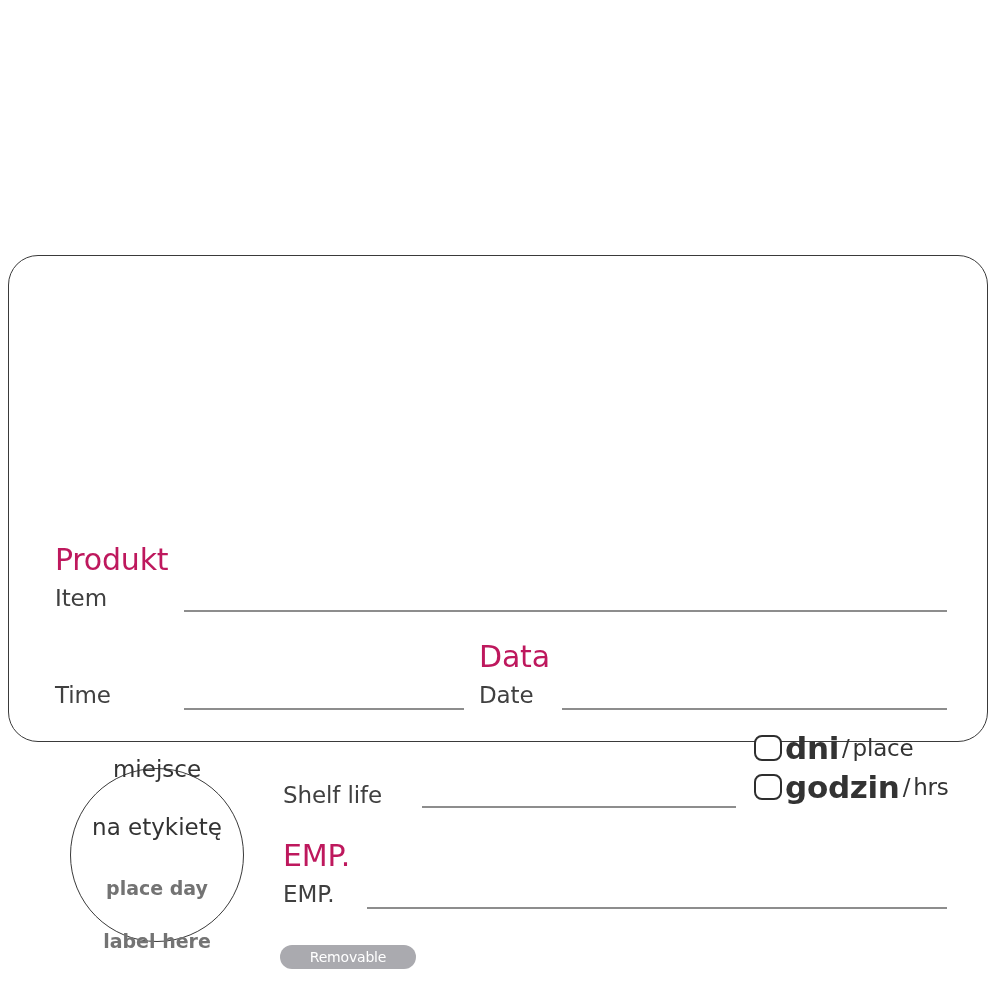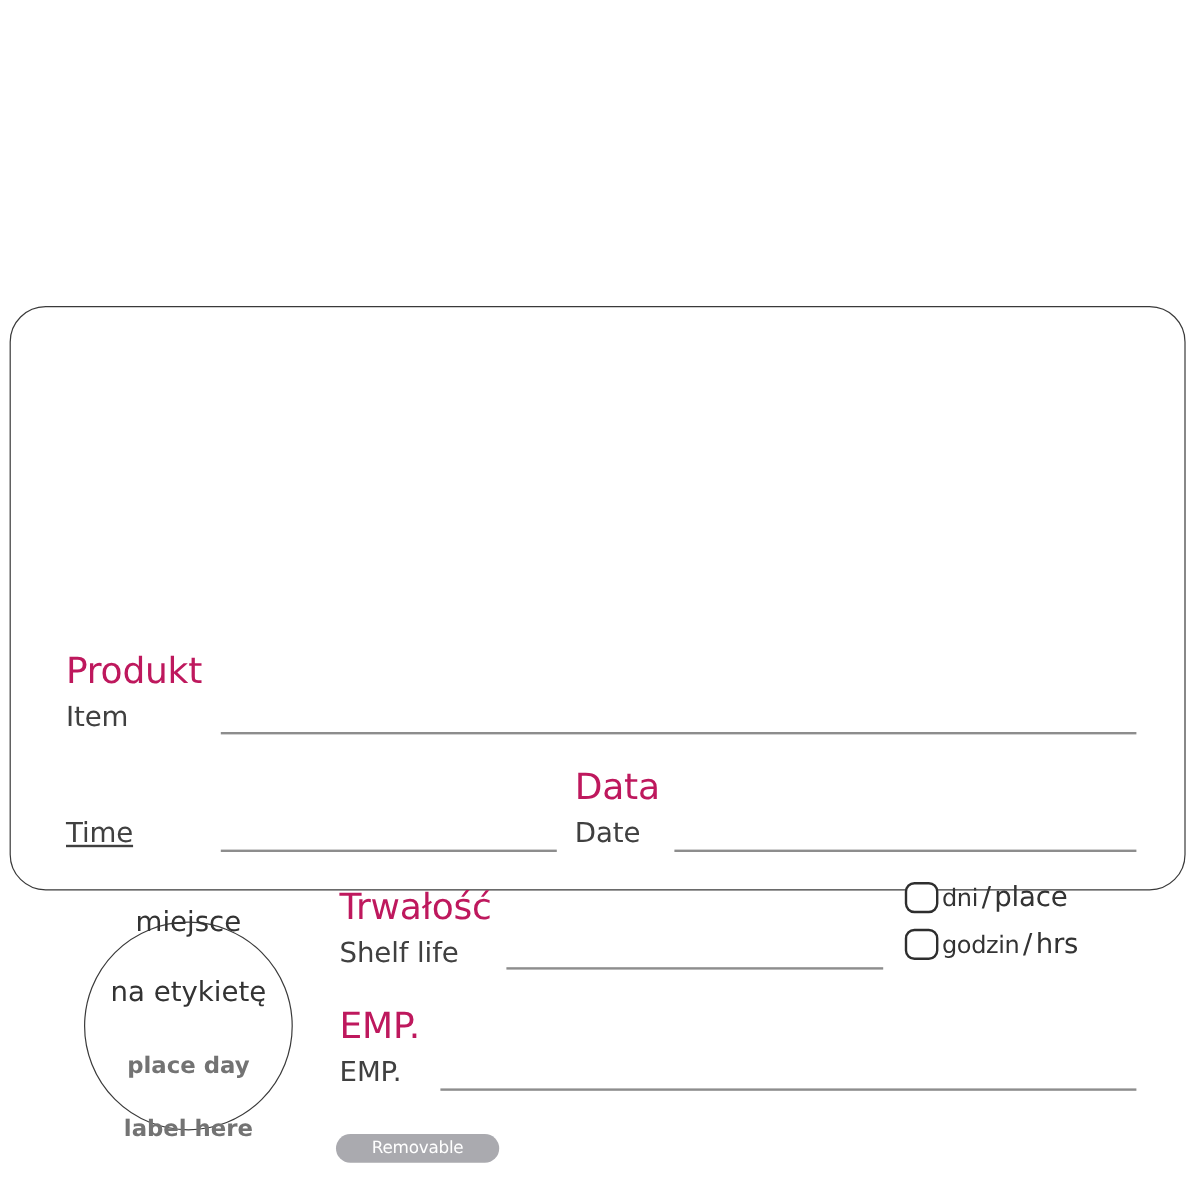--- a/index.html
+++ b/index.html
@@ -51,21 +51,21 @@
     background: #8d8d8d;
   }
 
   
   #produkt-pl { left: 46px; top: 286px; }
   #item-en    { left: 46px; top: 329px; }
   #rule-item  { left: 175px; top: 354px; width: 763px; }
 
   
   #godzina-pl { left: 46px; top: 383px; }
-  #time-en    { left: 46px; top: 426px; text-decoration: underline; }
+  #time-en    { left: 46px; top: 426px; }
   #rule-time  { left: 175px; top: 452px; width: 280px; }
 
   
   #data-pl    { left: 470px; top: 383px; }
   #date-en    { left: 470px; top: 426px; }
   #rule-date  { left: 553px; top: 452px; width: 385px; }
 
   
   #trwalosc-pl   { left: 274px; top: 483px; }
   #shelflife-en  { left: 274px; top: 526px; }
@@ -126,21 +126,21 @@
     border: 2.4px solid #2e2e2e;
     border-radius: 8px;
     background: #ffffff;
     flex: 0 0 auto;
   }
   .cb-text {
     margin-left: 3px;
     color: #333333;
     white-space: nowrap;
   }
-  .cb-main { font-size: 20px; letter-spacing: -0.3px; }
+  .cb-main { font-size: 31px; letter-spacing: -0.3px; font-weight: bold; }
   .cb-sub  { font-size: 23px; letter-spacing: -0.2px; }
 
   
   #removable-badge {
     position: absolute;
     left: 271px;
     top: 689px;
     width: 136px;
     height: 24px;
     border-radius: 12px;
@@ -165,21 +165,20 @@
   <div class="en small" id="item-en">Item</div>
   <div class="rule" id="rule-item"></div>
 
   <div class="en small" id="time-en">Time</div>
   <div class="rule" id="rule-time"></div>
 
   <div class="pl big" id="data-pl">Data</div>
   <div class="en small" id="date-en">Date</div>
   <div class="rule" id="rule-date"></div>
 
-  <div class="pl big" id="trwalosc-pl">Trwałość</div>
   <div class="en small" id="shelflife-en">Shelf life</div>
   <div class="rule" id="rule-shelf"></div>
 
   <div class="pl big" id="emp-pl">EMP.</div>
   <div class="en small" id="emp-en">EMP.</div>
   <div class="rule" id="rule-emp"></div>
 
   <div id="stamp-circle">
     <div class="stamp-pl">miejsce</div>
     <div class="stamp-pl" id="stamp-line-2">na etykietę</div>

